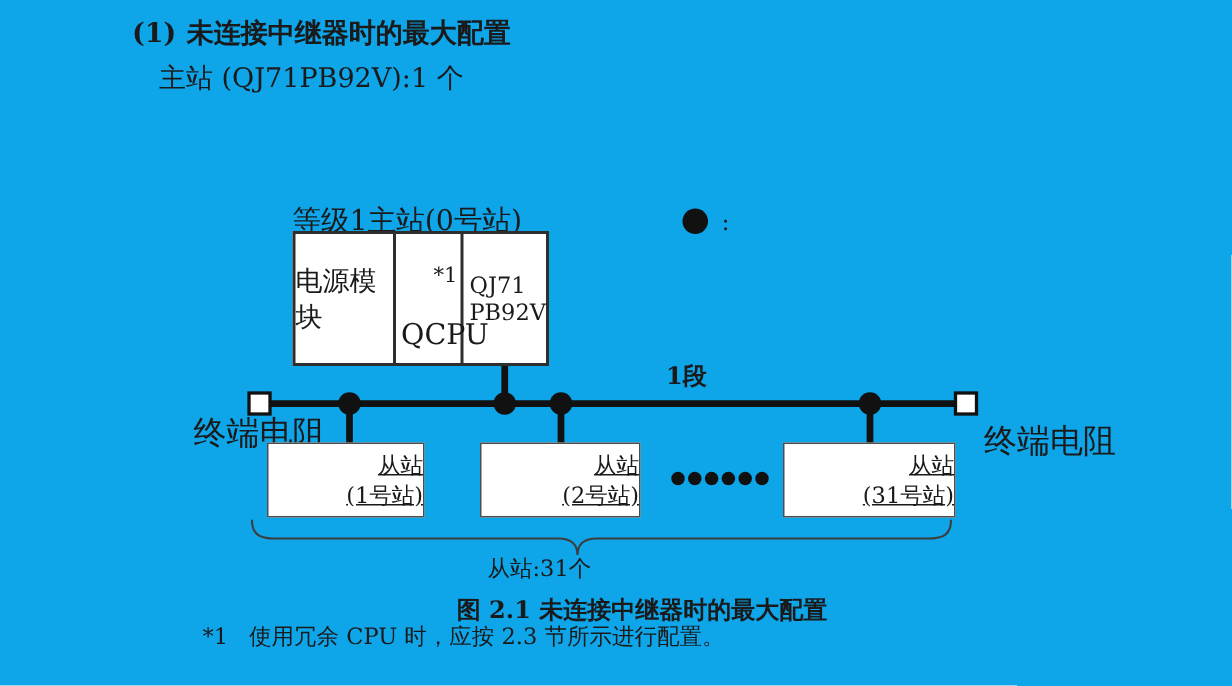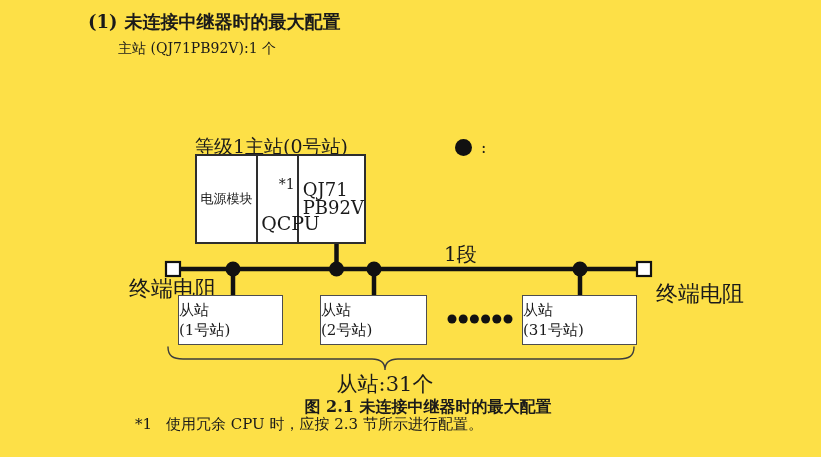--- a/index.html
+++ b/index.html
@@ -1,64 +1,64 @@
 <!DOCTYPE html>
 <html><head>
 <meta charset="utf-8">
 <style>
   html,body { margin:0; padding:0; background:#ffffff; }
   .canvas {
-    position:relative; width:821px; height:457px; background:#fde047;
+    position:relative; width:821px; height:457px; background:#0ea5e9;
     font-family:"DejaVu Serif","Liberation Serif",serif; color:#1a1a1a;
     overflow:hidden;
   }
   .abs { position:absolute; }
 
   
   .heading { left:88px; top:10px; font-size:18px; font-weight:bold; white-space:nowrap; }
   .heading .htitle { margin-left:7px; }
-  .subline { left:118px; font-size:14px; white-space:nowrap; }
+  .subline { left:106px; font-size:18px; white-space:nowrap; }
   .subline.master { top:40px; }
   .subline.slave  { top:65px; }
 
   
   .master-label { left:195px; top:134px; font-size:19px; white-space:nowrap; }
   .master-box {
     left:195px; top:154px; width:171px; height:90px; box-sizing:border-box;
     border:2px solid #2e2e2e; display:flex; background:#fff;
   }
   .cell { box-sizing:border-box; position:relative; }
-  .cell-power { width:71px; border-right:2px solid #2e2e2e; display:flex; align-items:center; justify-content:center; font-size:13px; }
+  .cell-power { width:71px; border-right:2px solid #2e2e2e; display:flex; align-items:center; justify-content:center; font-size:18px; }
   .cell-cpu   { width:47px; border-right:2px solid #2e2e2e; }
   .cpu-note   { position:absolute; top:20px; right:2px; font-size:14px; }
   .cpu-name   { position:absolute; top:56px; left:3px; font-size:19px; }
-  .cell-net   { flex:1; display:flex; flex-direction:column; justify-content:center; padding-left:4px; font-size:18px; line-height:18px; }
+  .cell-net   { flex:1; display:flex; flex-direction:column; justify-content:center; padding-left:4px; font-size:15px; line-height:18px; }
 
   
   .legend { left:455px; top:138px; display:flex; align-items:center; font-size:16px; white-space:nowrap; }
   .legend-dot { width:17px; height:17px; border-radius:50%; background:#111; margin-right:9px; flex:0 0 auto; }
   .legend-colon { margin-right:11px; }
 
   
-  .seg-label  { left:444px; top:241px; font-size:20px; }
+  .seg-label  { left:444px; top:241px; font-size:16px;font-weight:bold; }
   .term-label { font-size:22px; white-space:nowrap; }
   .term-label.left  { left:129px; top:274px; }
   .term-label.right { left:656px; top:279px; }
 
   
   .slave-box {
     top:295px; height:50px; box-sizing:border-box; border:1.5px solid #4d4d4d;
-    display:flex; flex-direction:column; align-items:flex-start; justify-content:center;
-    font-size:15px; line-height:20px; text-align:center; background:#fff;
+    display:flex; flex-direction:column; align-items:flex-end; justify-content:center;
+    font-size:15px; line-height:20px; text-align:center; background:#fff;text-decoration:underline;
   }
   .slave-1  { left:178px; width:105px; }
   .slave-2  { left:320px; width:107px; }
   .slave-31 { left:522px; width:115px; }
 
-  .brace-label { left:325px; top:370px; width:120px; text-align:center; font-size:21px; }
+  .brace-label { left:325px; top:370px; width:120px; font-size:15px; }
 
   .caption { left:33px; top:397px; width:790px; text-align:center; font-size:16px; font-weight:bold; white-space:nowrap; }
   .footnote { left:135px; top:415px; font-size:15px; white-space:nowrap; }
   .footnote .fmark { margin-right:14px; }
 
   svg.wires { position:absolute; left:0; top:0; }
 </style>
 </head>
 <body>
 

